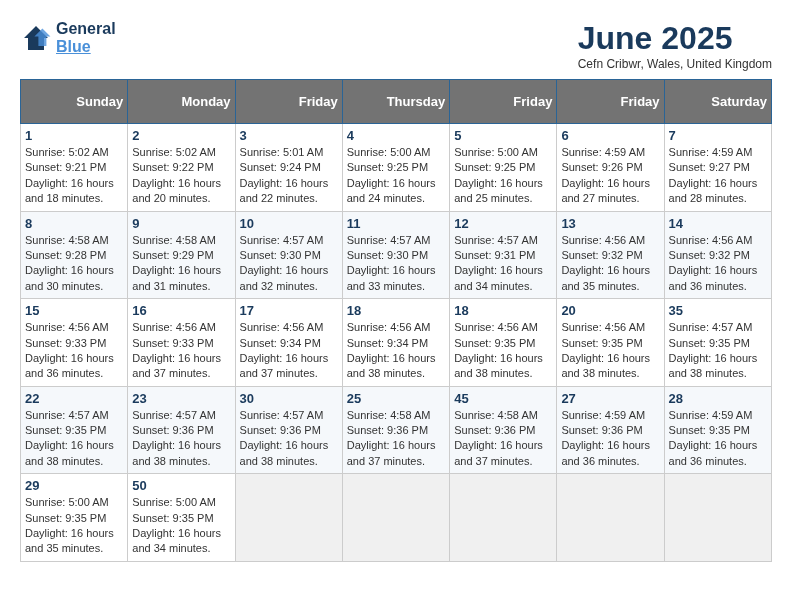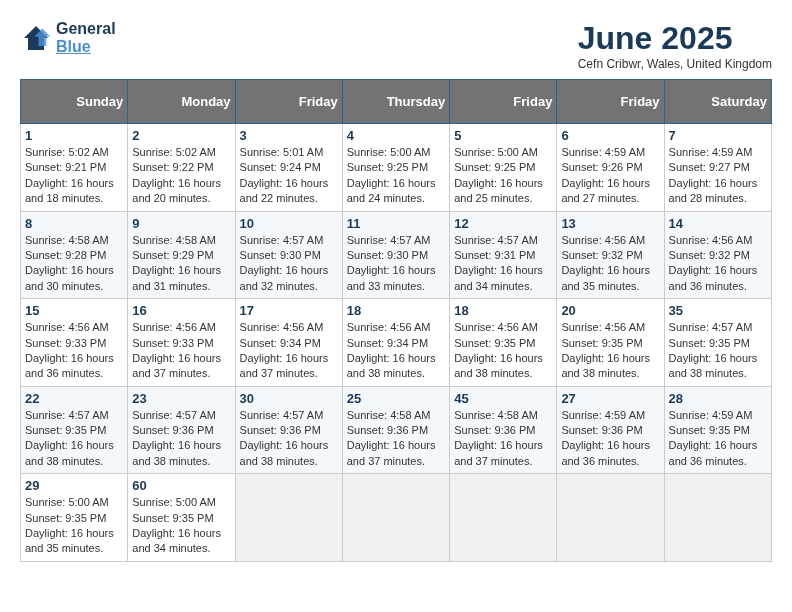--- a/index.html
+++ b/index.html
@@ -356,21 +356,21 @@
       <tr>
         <td>
         <span class="day-number">29</span>
         <div class="day-info">
           Sunrise: 5:00 AM<br>
           Sunset: 9:35 PM<br>
           Daylight: 16 hours and 35 minutes.
         </div>
       </td>
         <td>
-        <span class="day-number">60</span>
+        <span class="day-number">50</span>
         <div class="day-info">
           Sunrise: 5:00 AM<br>
           Sunset: 9:35 PM<br>
           Daylight: 16 hours and 34 minutes.
         </div>
       </td>
         <td class="empty-cell"></td>
         <td class="empty-cell"></td>
         <td class="empty-cell"></td>
         <td class="empty-cell"></td>

